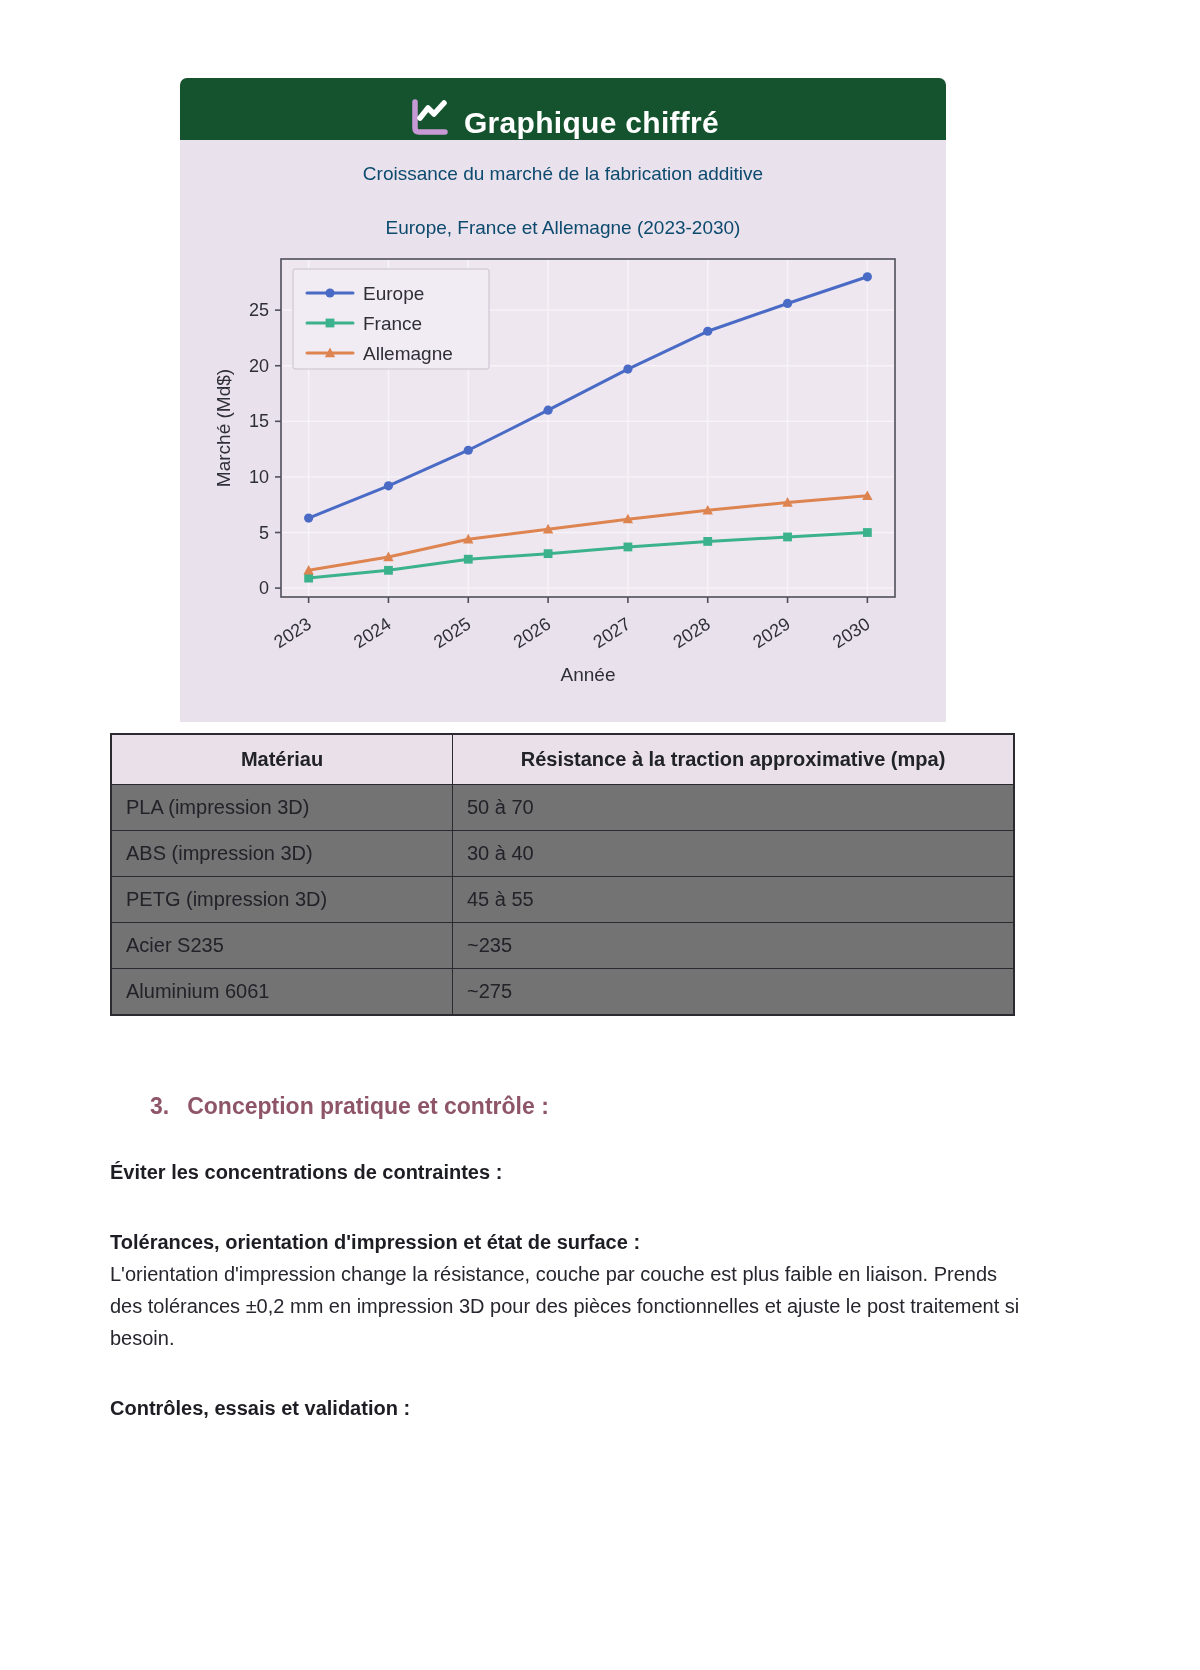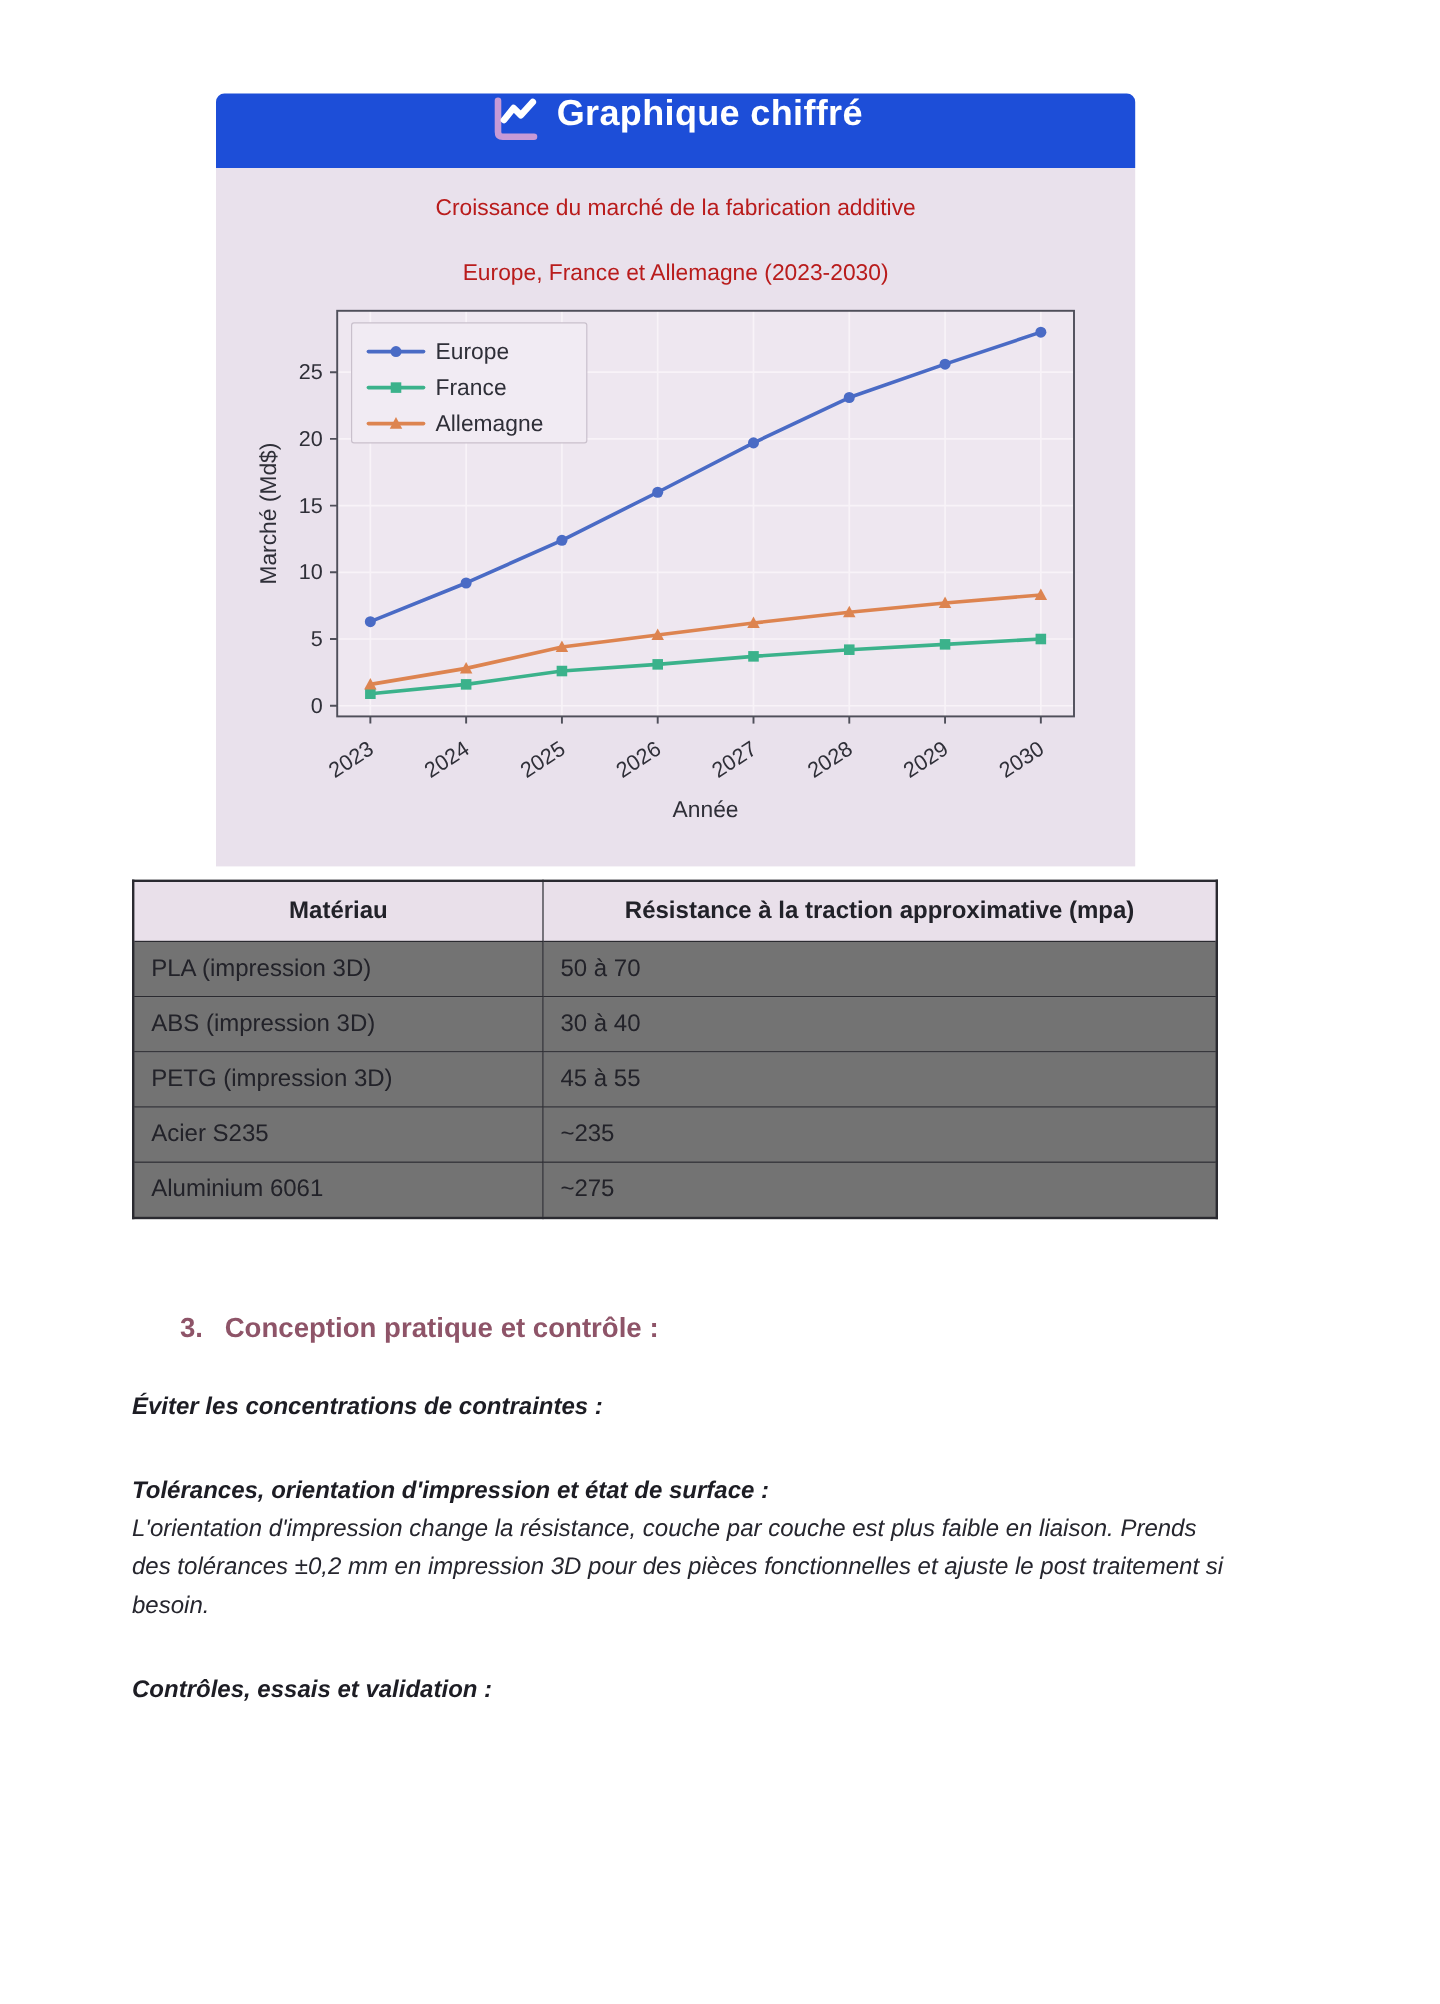--- a/index.html
+++ b/index.html
@@ -4,27 +4,27 @@
 <style>
   html,body{margin:0;padding:0;}
   body{
     width:1200px;height:1670px;position:relative;overflow:hidden;
     background:#ffffff;color:#26262e;
     font-family:"Liberation Sans", sans-serif;
   }
   
   .card{position:absolute;left:180px;top:78px;width:766px;}
   .banner{
-    height:62px;background:#1d4ed8;border-radius:7px 7px 0 0;
-    display:flex;align-items:flex-start;justify-content:center;gap:13px;
+    height:62px;background:#14532d;border-radius:7px 7px 0 0;
+    display:flex;align-items:flex-end;justify-content:center;gap:13px;
   }
   .banner-title{color:#ffffff;font-size:30px;font-weight:bold;letter-spacing:.3px;}
   .card-body{background:#e9e1ec;padding:20px 0 30px;}
   .chart-title{
-    text-align:center;font-size:19px;line-height:27px;color:#b91c1c;
+    text-align:center;font-size:19px;line-height:27px;color:#0c4a6e;
     white-space:pre-line;
   }
   svg.chart{display:block;margin:6px auto 0;}
   
   table.mat-table{
     position:absolute;left:110px;top:733px;width:905px;
     border-collapse:collapse;font-size:20px;color:#222229;
     border:2px solid #2a2a30;
   }
   table.mat-table th{
@@ -37,21 +37,21 @@
   }
   .col-material{width:320px;}
   
   .sec-heading{
     position:absolute;left:150px;top:1093px;
     font-size:23px;font-weight:bold;color:#8e5468;
     display:flex;gap:18px;align-items:baseline;
   }
   
   .text-area{position:absolute;left:110px;top:1156px;width:910px;}
-  .para{margin-bottom:38px;font-style:italic;}
+  .para{margin-bottom:38px;}
   .para-title{font-size:20px;font-weight:bold;line-height:32px;color:#1d1d24;}
   .para-body{font-size:20px;line-height:32px;color:#26262e;}
 </style>
 </head>
 <body>
 
 <div class="card">
   <div class="banner">
     <svg width="44" height="44" viewBox="0 0 44 44">
       <path d="M 8 6 L 8 32 Q 8 36 12 36 L 38 36" fill="none" stroke="#c79ad6" stroke-width="5.5" stroke-linecap="round" stroke-linejoin="round"></path>

